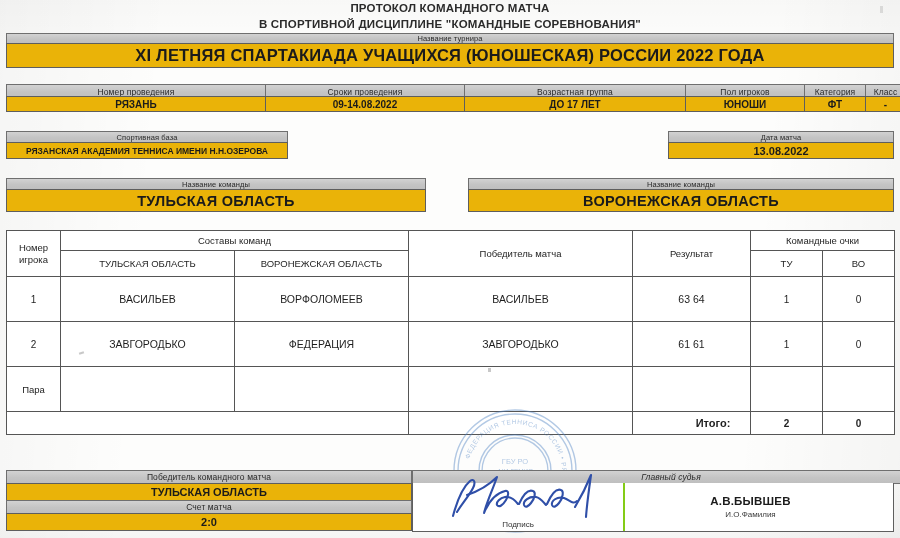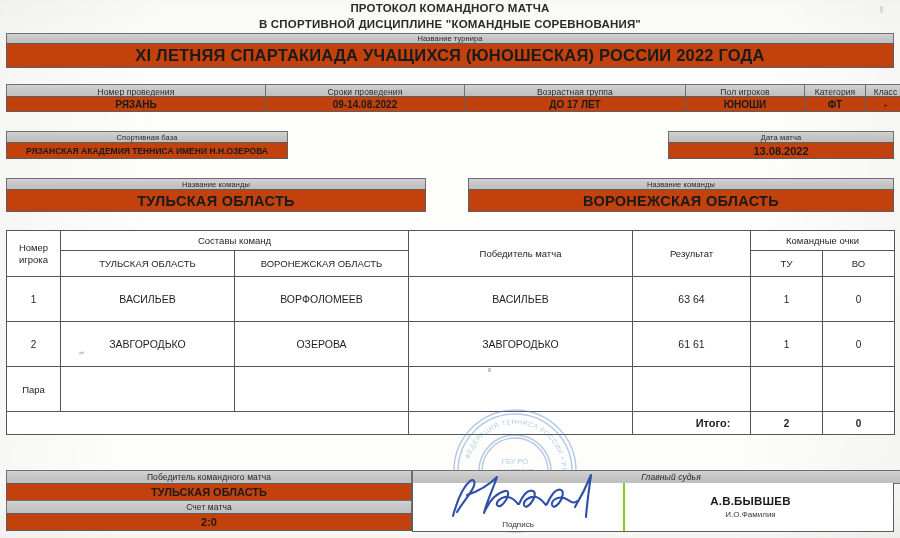--- a/index.html
+++ b/index.html
@@ -43,21 +43,21 @@
     font-size: 8.5px;
     display: flex;
     align-items: center;
     justify-content: center;
     letter-spacing: 0.1px;
     border: 1px solid #6f6f6f;
     overflow: hidden;
     white-space: nowrap;
   }
   .cell-value {
-    background: #c2410c;
+    background: #eab308;
     display: flex;
     align-items: center;
     justify-content: center;
     border: 1px solid #5e5e5e;
     font-weight: bold;
     overflow: hidden;
     white-space: nowrap;
   }
 
   
@@ -280,21 +280,21 @@
         <td class="td-name">ВАСИЛЬЕВ</td>
         <td class="td-name">ВОРФОЛОМЕЕВ</td>
         <td class="td-name">ВАСИЛЬЕВ</td>
         <td class="td-score">63 64</td>
         <td class="td-pts">1</td>
         <td class="td-pts">0</td>
       </tr>
       <tr>
         <td class="td-num">2</td>
         <td class="td-name">ЗАВГОРОДЬКО</td>
-        <td class="td-name">ОЗЕРОВА</td>
+        <td class="td-name">ФЕДЕРАЦИЯ</td>
         <td class="td-name">ЗАВГОРОДЬКО</td>
         <td class="td-score">61 61</td>
         <td class="td-pts">1</td>
         <td class="td-pts">0</td>
       </tr>
       <tr>
         <td class="td-num" style="font-size:9.5px;">Пара</td>
         <td class="td-name"></td>
         <td class="td-name"></td>
         <td class="td-name"></td>

